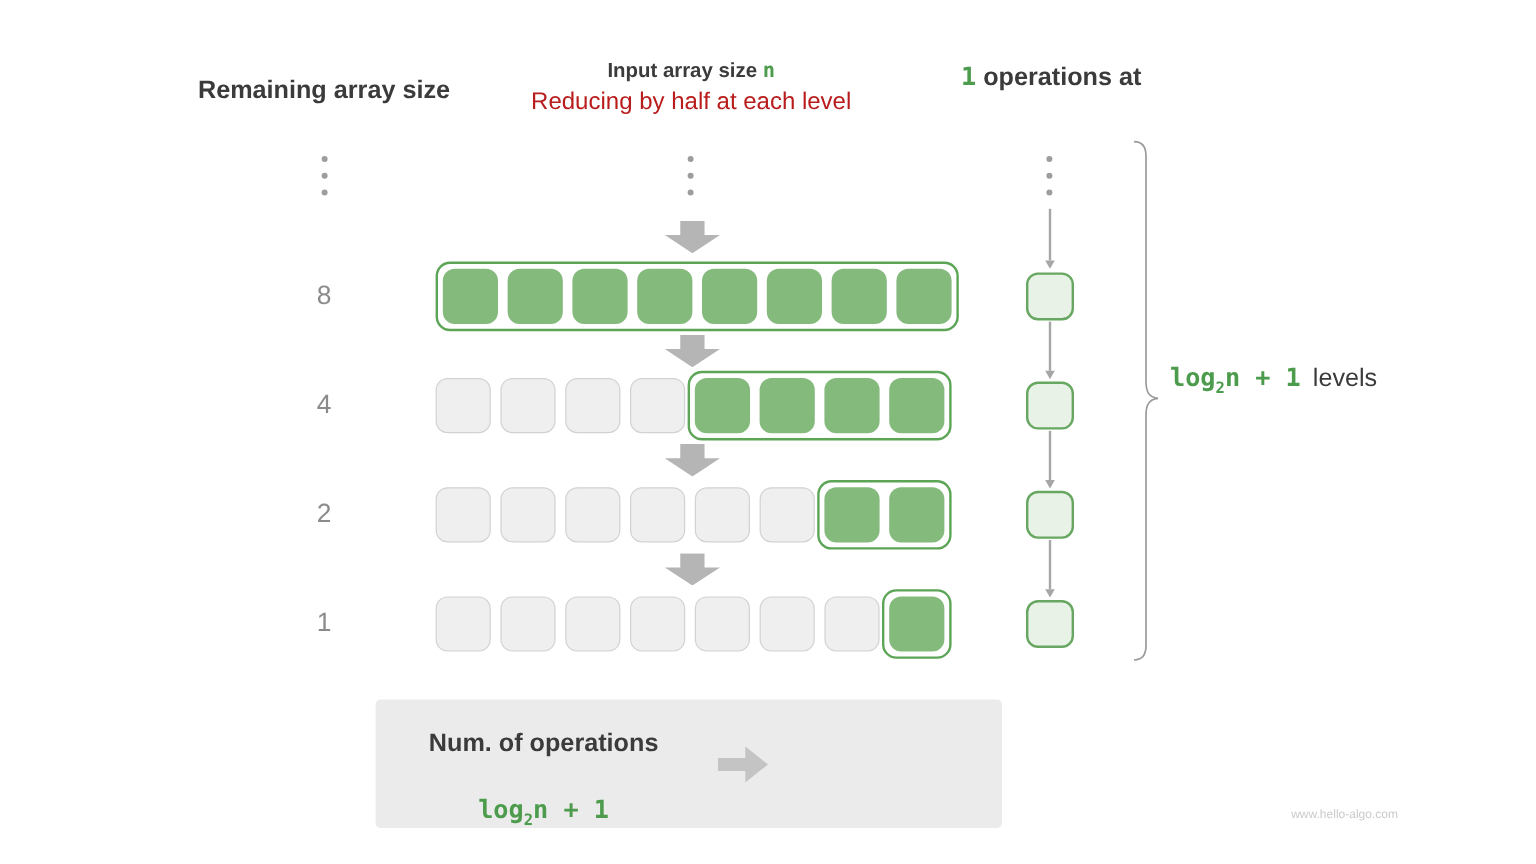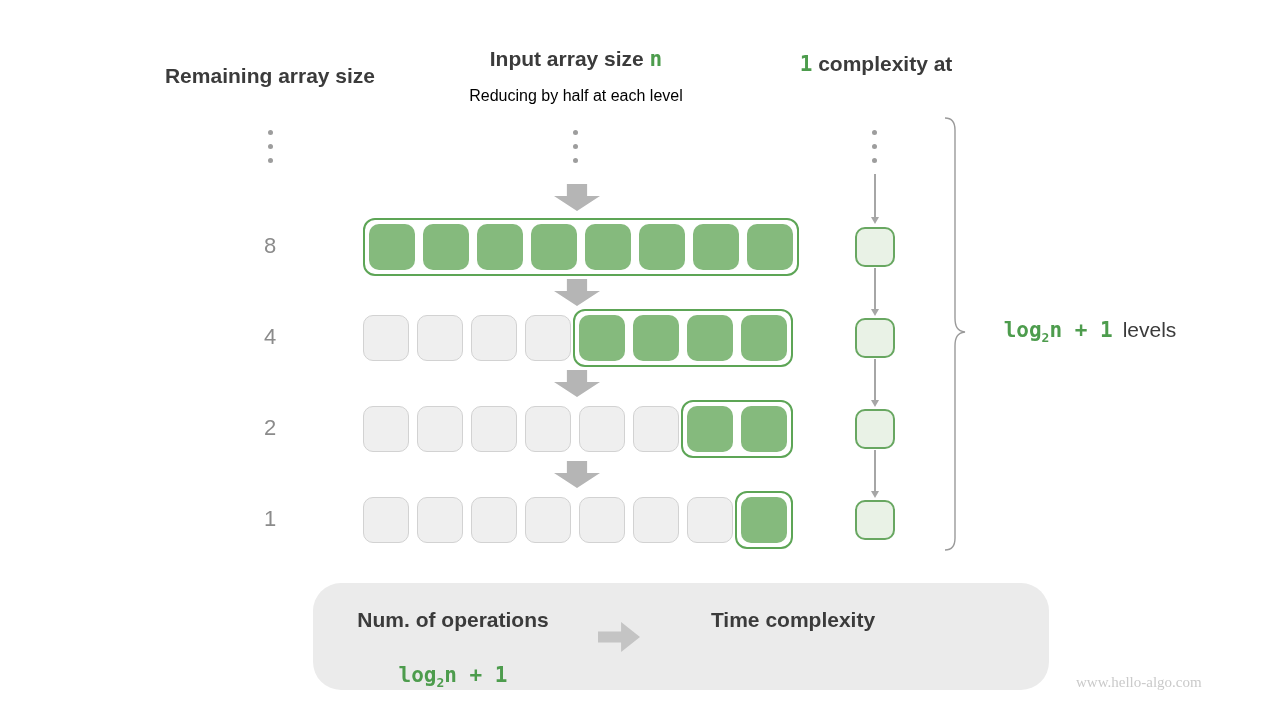--- a/index.html
+++ b/index.html
@@ -26,22 +26,22 @@
   .canvas { position:relative; width:1280px; height:720px; background:#fff; overflow:hidden; }
 
   .mono { font-family:"DejaVu Sans Mono", monospace; }
   .green { color:var(--green-text); }
   .teal { color:var(--teal-text); }
 
   
   .hdr-left { position:absolute; left:120px; top:64px; width:300px; text-align:center;
               font-weight:bold; font-size:21px; }
   .hdr-center { position:absolute; left:396px; top:46px; width:360px; text-align:center; }
-  .hdr-center .t1 { font-weight:bold; font-size:21px; line-height:26px; }
-  .hdr-center .t2 { font-size:16px; line-height:26px; margin-top:11px; color:#000000; }
+  .hdr-center .t1 { font-weight:bold; font-size:17px; line-height:26px; }
+  .hdr-center .t2 { font-size:20px; line-height:26px; color:#b91c1c; }
   .hdr-right { position:absolute; left:766px; top:49px; width:220px; text-align:center;
                font-weight:bold; font-size:21px; line-height:30px; }
 
   
   .vdots { position:absolute; top:130px; width:5px; display:flex; flex-direction:column; gap:9px; }
   .vdots .dot { width:5px; height:5px; border-radius:50%; background:#9d9d9d; }
 
   
   .row-label { position:absolute; left:220px; width:100px; text-align:center;
                font-size:22px; color:var(--gray-text); }
@@ -62,55 +62,55 @@
   
   .op-square { position:absolute; left:855px; width:40px; height:40px; border-radius:10px;
                background:var(--op-fill); border:2.5px solid var(--op-border); }
   .connector { position:absolute; left:875px; width:0; display:flex; flex-direction:column; align-items:center; }
   .connector .vline { width:1.5px; background:var(--line-gray); }
   .connector .ahead { width:0; height:0; border-left:4px solid transparent;
                       border-right:4px solid transparent; border-top:7px solid var(--line-gray); }
 
   
   .brace-svg { position:absolute; left:938px; top:112px; }
-  .brace-label { position:absolute; left:975px; top:314px; width:230px; text-align:center;
+  .brace-label { position:absolute; left:975px; top:300px; width:230px; 
                  font-size:21px; line-height:31px; }
   .brace-label .formula { font-family:"DejaVu Sans Mono", monospace; font-weight:bold; color:var(--green-text); }
   .brace-label sub { font-size:13px; }
   .brace-label .lv { margin-left:10px; font-weight:normal; color:var(--dark-text); }
 
   
-  .summary-box { position:absolute; left:313px; top:583px; width:736px; height:107px;
-                 background:var(--box-bg); border-radius:28px; }
+  .summary-box { position:absolute; left:313px; top:583px; width:522px; height:107px;
+                 background:var(--box-bg); border-radius:4px; }
   .sum-left { position:absolute; left:20px; top:24px; width:240px; text-align:center; }
   .sum-right { position:absolute; left:345px; top:24px; width:270px; text-align:center; }
   .sum-title { font-weight:bold; font-size:21px; line-height:26px; }
   .sum-value { margin-top:29px; font-size:21px; line-height:26px; font-weight:bold; }
   .sum-value sub { font-size:13px; }
   .big-arrow-right { position:absolute; left:285px; top:39px; width:42px; height:30px; background:var(--arrow-light);
     clip-path: polygon(0 32%, 55% 32%, 55% 0, 100% 50%, 55% 100%, 55% 68%, 0 68%); }
 
   
-  .watermark { position:absolute; left:1076px; top:674px; font-family:Liberation Serif, serif;
-               font-size:15px; color:var(--watermark); }
+  .watermark { position:absolute; left:1076px; top:674px; font-family:Liberation Sans, sans-serif;
+               font-size:10px; color:var(--watermark); }
 </style>
 </head>
 <body>
 
 <div class="canvas">
 
   <div class="hdr-left">Remaining array size</div>
 
   <div class="hdr-center">
     <div class="t1"><span>Input array size </span><span class="mono green">n</span></div>
     <div class="t2">Reducing by half at each level</div>
   </div>
 
   <div class="hdr-right">
-    <div><span class="mono green">1</span><span> complexity at</span></div>
+    <div><span class="mono green">1</span><span> operations at</span></div>
   </div>
 
   <div class="vdots" style="left:268px">
     <span class="dot"></span>
     <span class="dot"></span>
     <span class="dot"></span>
   </div>
   <div class="vdots" style="left:573px">
     <span class="dot"></span>
     <span class="dot"></span>
@@ -130,21 +130,20 @@
     <div><span class="formula"><span>log</span><sub>2</sub><span>n + 1</span></span><span class="lv">levels</span></div>
   </div>
 
   <div class="summary-box">
     <div class="sum-left">
       <div class="sum-title">Num. of operations</div>
       <div class="sum-value mono green"><span>log</span><sub>2</sub><span>n + 1</span></div>
     </div>
     <div class="big-arrow-right"></div>
     <div class="sum-right">
-      <div class="sum-title">Time complexity</div>
     </div>
   </div>
 
   <div class="watermark">www.hello-algo.com</div>
 <div class="row-label" style="top: 233px;">8</div>
     <div class="array-row" style="top: 218px;">
       <div class="active-group">
         <div class="cell active"></div>
         <div class="cell active"></div>
         <div class="cell active"></div>

